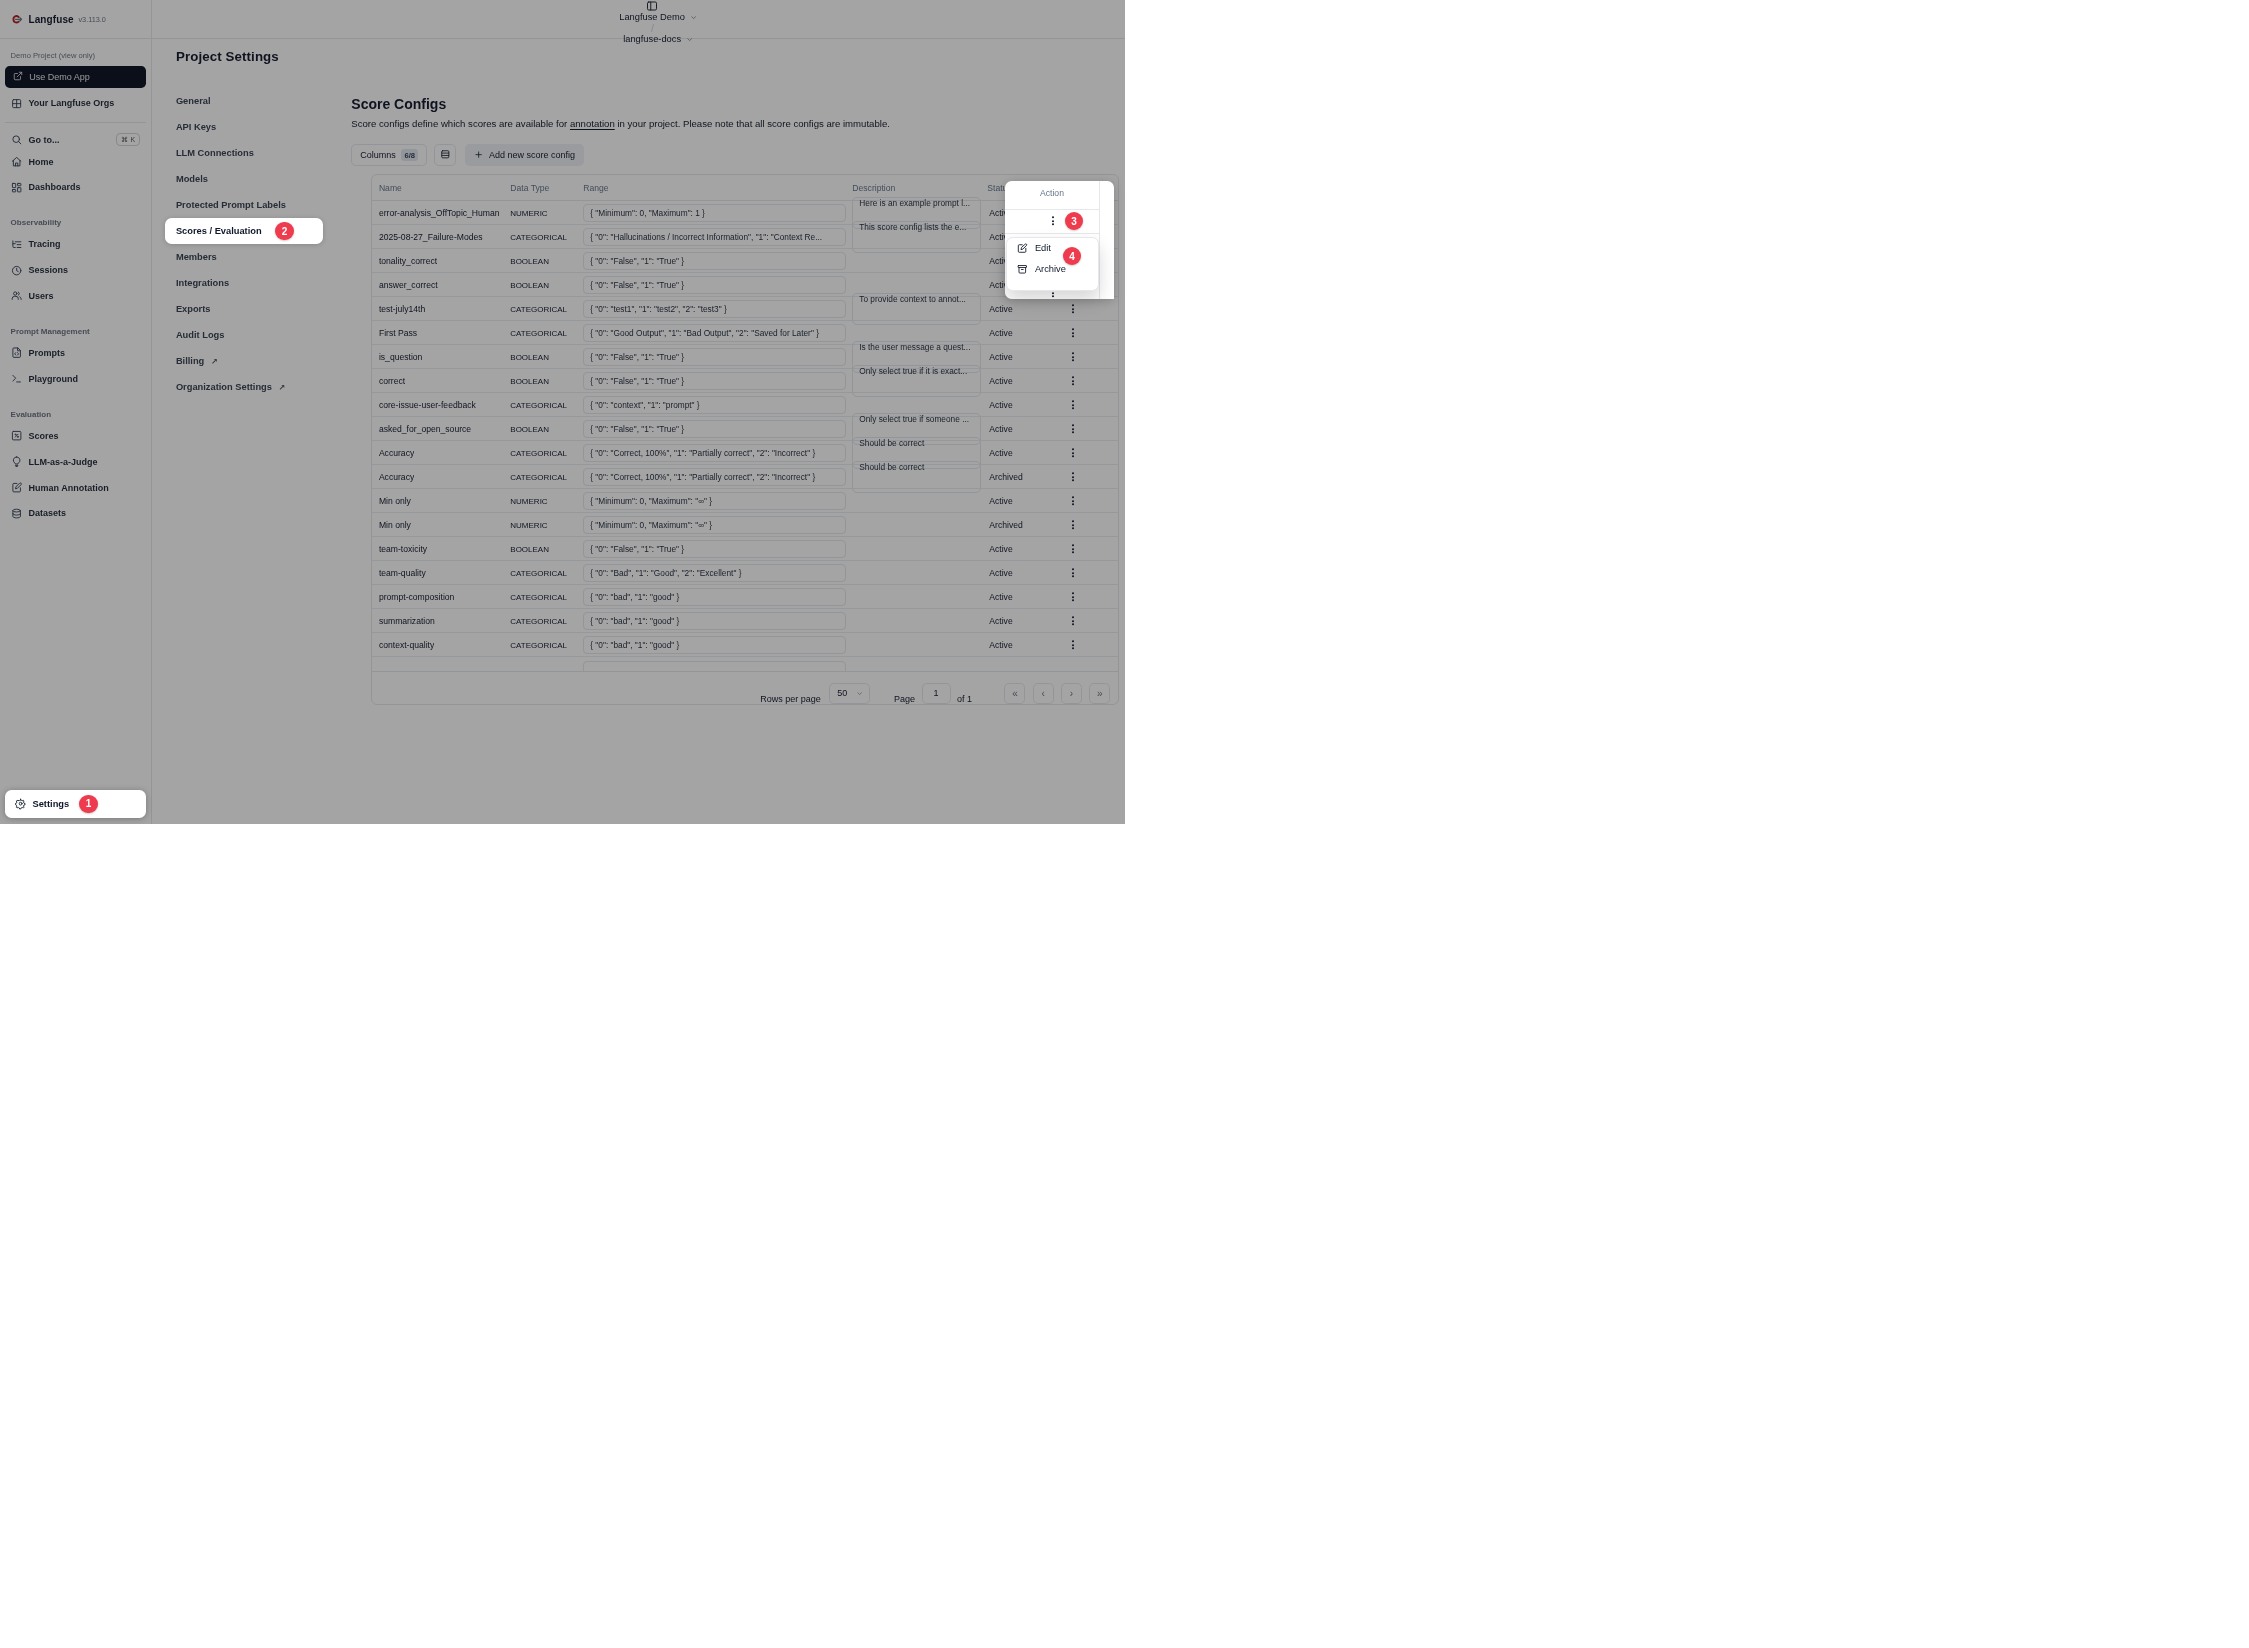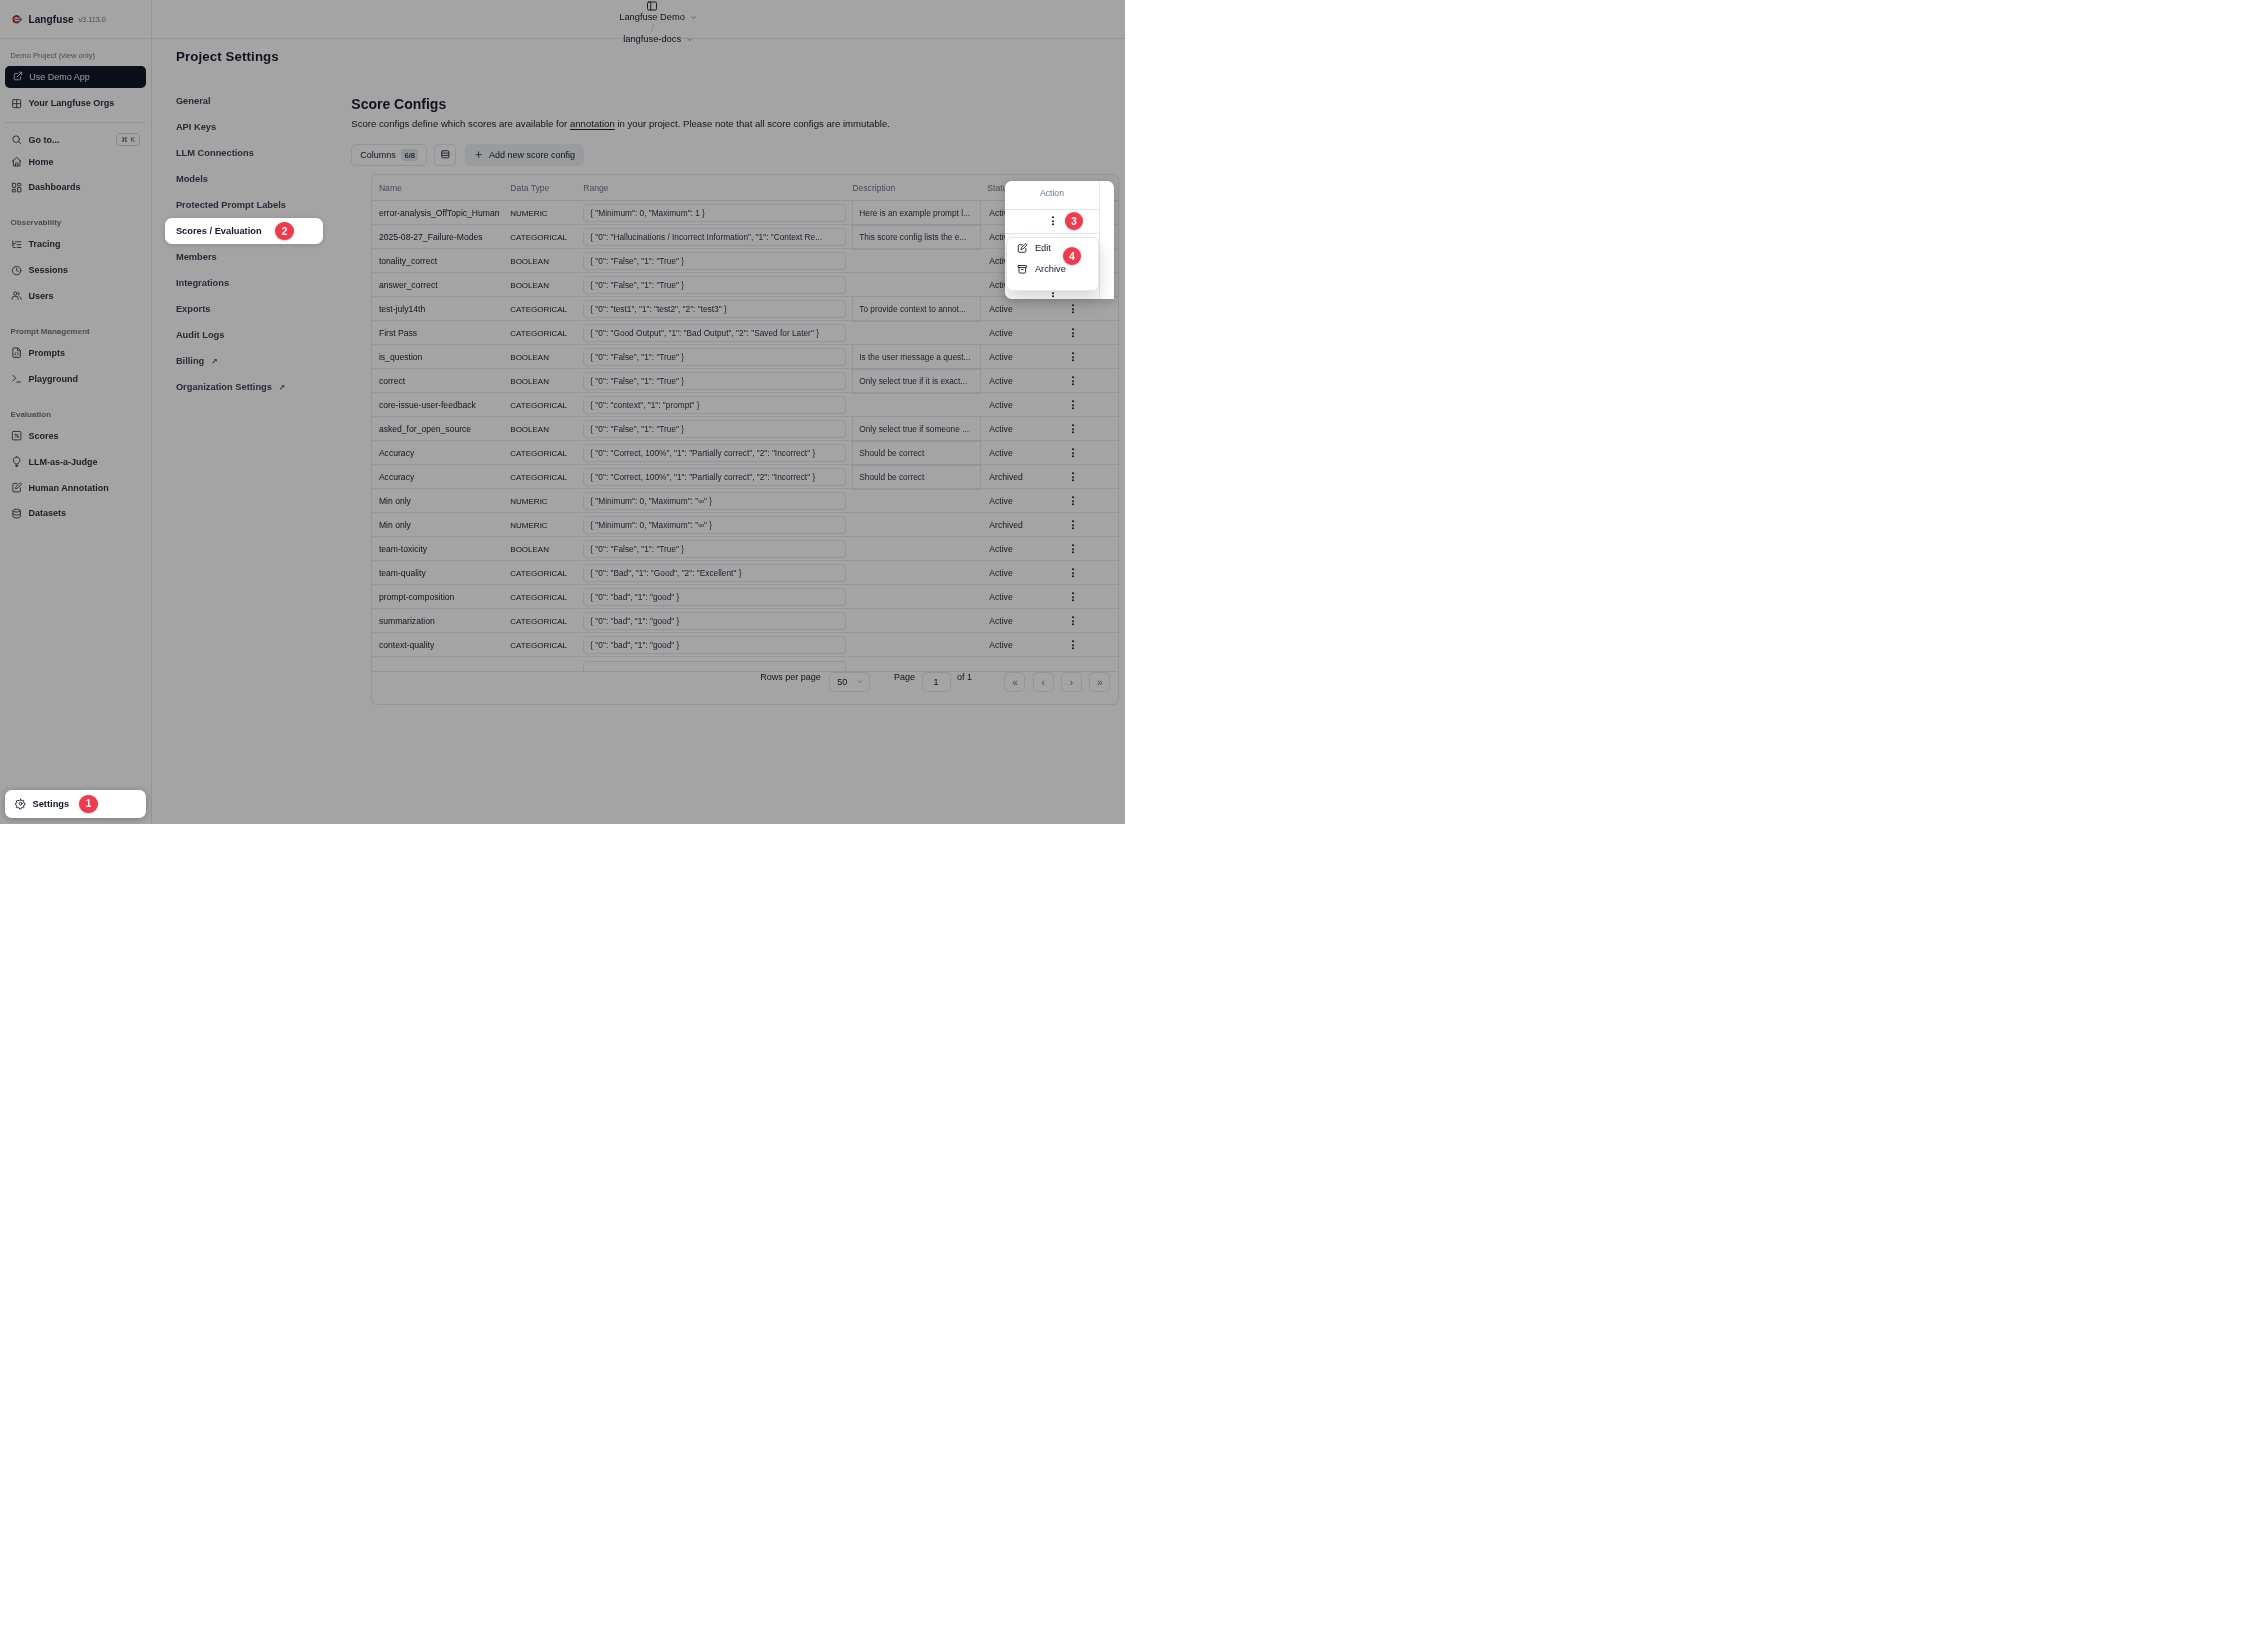--- a/index.html
+++ b/index.html
@@ -70,30 +70,30 @@
   
   .table-wrap { margin-top:8.6px; width:748px; border:0.7px solid #e5e7eb; border-radius:6px; overflow:hidden; background:#fff;margin-left:20px; }
   .thead { position:relative; height:26px; border-bottom:0.7px solid #e5e7eb; font-size:8.6px; font-weight:500; color:#64748b; }
   .th { position:absolute; top:50%; transform:translateY(-50%); white-space:nowrap; }
   .trow { position:relative; height:24px; border-bottom:0.7px solid #e9edf1; }
   .cell { position:absolute; top:50%; transform:translateY(-50%); white-space:nowrap; }
   .c-name { left:6.6px; font-size:8.6px; color:#0f172a; max-width:126px; overflow:hidden; }
   .c-type { left:138px; font-size:8px; color:#0f172a; }
   .range-box { position:absolute; left:211px; top:50%; transform:translateY(-50%); width:263px; height:18px; border:0.7px solid #e2e8f0; border-radius:4px; display:flex; align-items:center; padding:0 6px; overflow:hidden; }
   .range-box span { font-size:8.3px; color:#1e293b; white-space:nowrap; }
-  .desc-box { position:absolute; left:480px; top:50%; transform:translateY(-50%); width:129px; height:26px; border:0.7px solid #e2e8f0; border-radius:0; display:flex; align-items:center; padding:0 6px; overflow:hidden; }
+  .desc-box { position:absolute; left:480px; top:50%; transform:translateY(-50%); width:129px; height:32px; border:0.7px solid #e2e8f0; border-radius:5px; display:flex; align-items:flex-start; padding:0 6px; overflow:hidden; }
   .desc-box span { font-size:8.3px; color:#1e293b; white-space:nowrap; }
   .c-status { left:617px; font-size:8.6px; color:#0f172a; }
   .kebab { position:absolute; left:697px; top:50%; transform:translateY(-50%); display:flex; flex-direction:column; align-items:center; gap:1.6px; width:8px; cursor:pointer; }
   .kebab i { width:2.1px; height:2.1px; border-radius:50%; background:#0f172a; display:block; }
   .partial-row { position:relative; height:13.3px; overflow:hidden; }
   .partial-row .range-box { top:4px; transform:none; }
 
   
-  .pagination { height:33px; border-top:0.7px solid #e5e7eb; display:flex; align-items:flex-start; justify-content:flex-end; padding-right:8px; font-size:9px; font-weight:500; }
+  .pagination { height:33px; border-top:0.7px solid #e5e7eb; display:flex; align-items:flex-end; justify-content:flex-end; padding-right:8px; font-size:9px; font-weight:500; }
   .pg-label { color:#0f172a; }
   .pg-select { width:41px; height:20.6px; border:0.7px solid #e2e8f0; border-radius:4.7px; display:flex; align-items:center; padding:0 5.3px 0 7.3px; margin:0 24px 0 8px; justify-content:space-between; cursor:pointer; }
   .pg-select svg { width:7.3px; height:7.3px; color:#64748b; }
   .pg-input { width:29px; height:20.6px; border:0.7px solid #e2e8f0; border-radius:4.7px; display:flex; align-items:center; justify-content:center; margin:0 6.6px; }
   .pg-of { margin-right:25px; }
   .pg-btn { width:21px; height:20.6px; border:0.7px solid #e2e8f0; border-radius:4.7px; background:#fff; color:#64748b; font-size:10px; display:flex; align-items:center; justify-content:center; margin-left:7.3px; cursor:pointer; font-family:inherit; }
 
   
   .overlay { position:absolute; inset:0; background:rgba(12,12,14,.375); z-index:50; }
   .spot-action { position:absolute; left:1005px; top:181px; width:109px; height:118px; background:#fff; border-radius:6.6px 6.6px 0 6.6px; z-index:60; box-shadow:0 1.3px 9.3px rgba(0,0,0,.18); }

